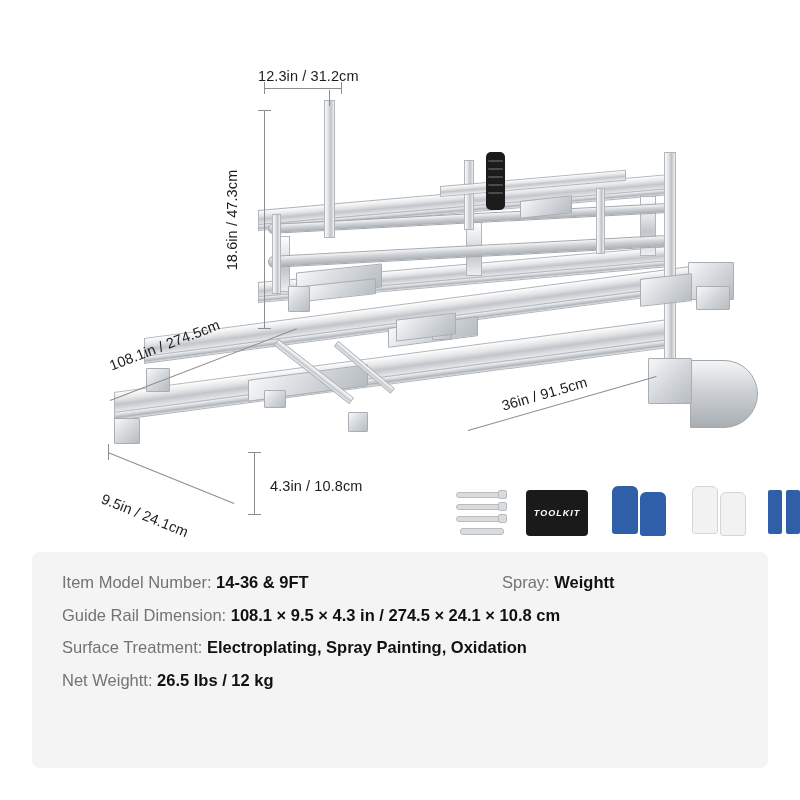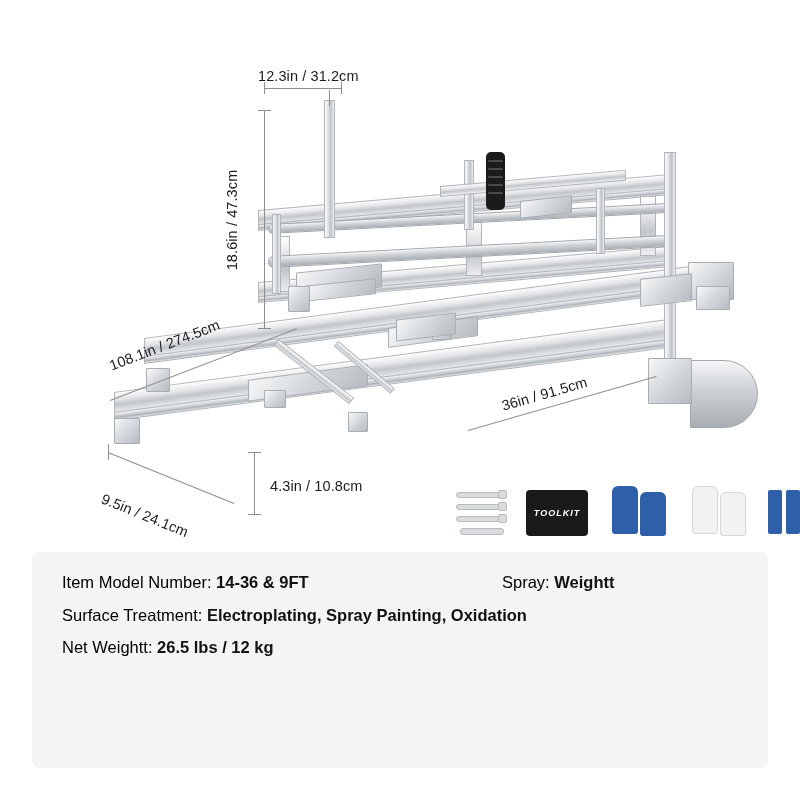--- a/index.html
+++ b/index.html
@@ -149,21 +149,21 @@
     padding: 22px 28px 10px 30px;
   }
   .spec-row {
     font-size: 16.5px;
     line-height: 1.0;
     margin-bottom: 16px;
     color: #3d3d3d;
     position: relative;
     white-space: nowrap;
   }
-  .spec-row .label { color: #000000; }
+  .spec-row .label { color: #737373; }
   .spec-row .value { color: #111111; font-weight: bold; }
   .spec-row.first { display: flex; }
   .spec-row.first .left { flex: 0 0 440px; }
   .spec-row.first .right { }
 </style>
 </head>
 <body>
 
 <div class="page">
 
@@ -284,20 +284,24 @@
           <span class="label">Item Model Number:</span>
           <span class="value">14-36 &amp; 9FT</span>
         </div>
         <div class="right">
           <span class="label">Spray:</span>
           <span class="value">Weightt</span>
         </div>
       </div>
 
 
+      <div class="spec-row">
+        <span class="label">Guide Rail Dimension:</span>
+        <span class="value">108.1 × 9.5 × 4.3 in / 274.5 × 24.1 × 10.8 cm</span>
+      </div>
 
       <div class="spec-row">
         <span class="label">Surface Treatment:</span>
         <span class="value">Electroplating, Spray Painting, Oxidation</span>
       </div>
 
       <div class="spec-row">
         <span class="label">Net Weightt:</span>
         <span class="value">26.5 lbs / 12 kg</span>
       </div>

